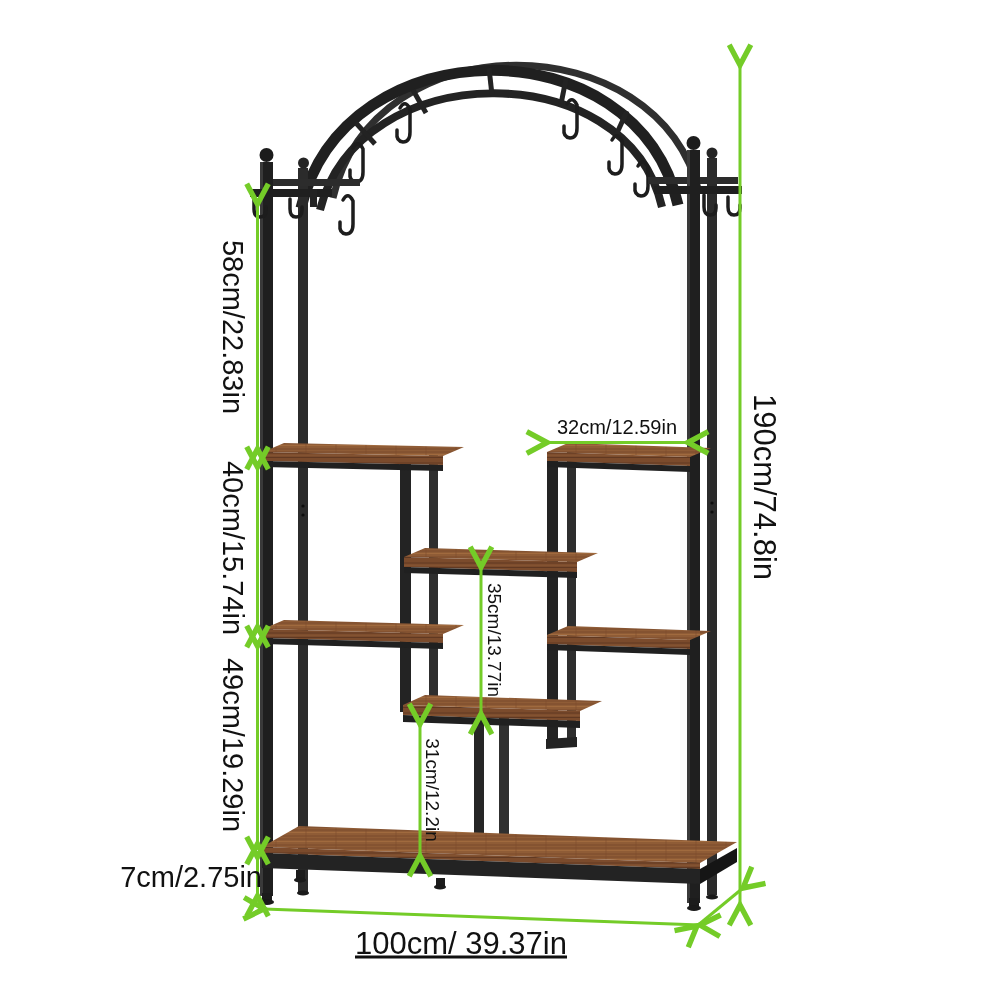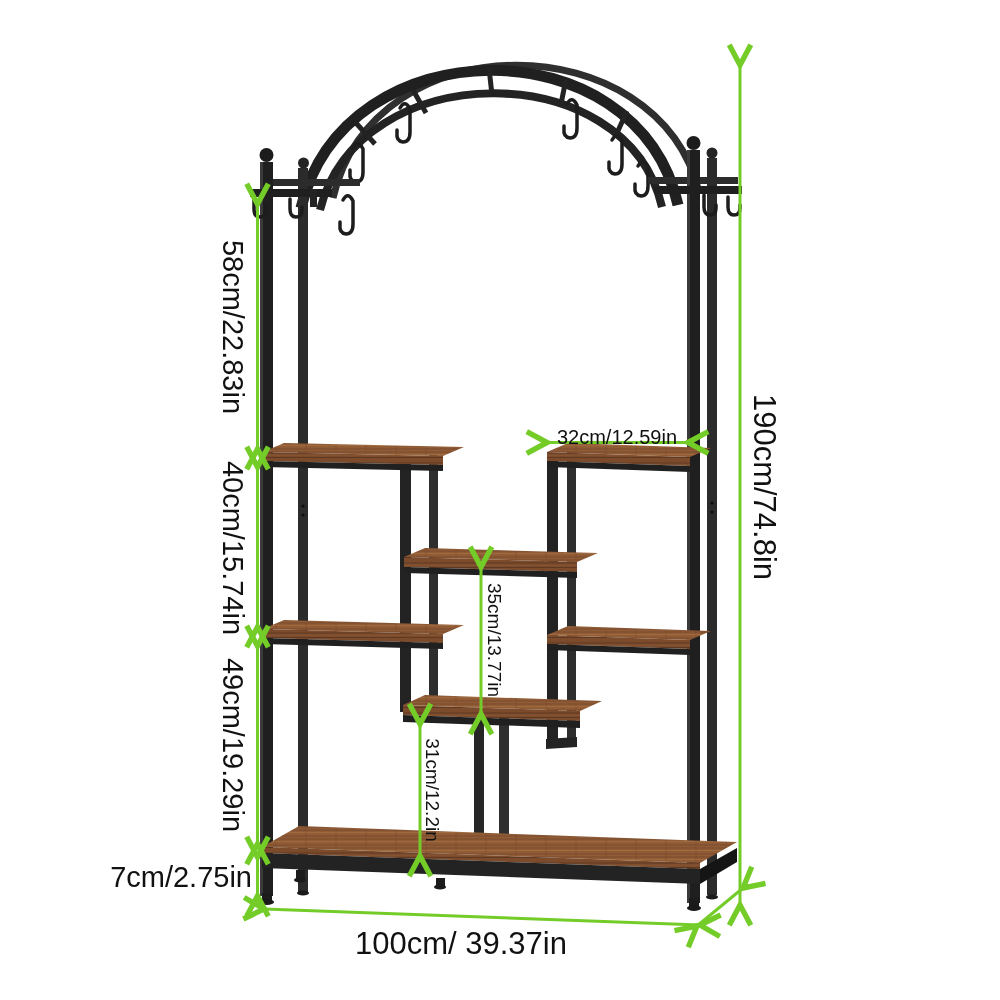--- a/index.html
+++ b/index.html
@@ -167,20 +167,20 @@
       <line x1="481" y1="567" x2="481" y2="714" marker-start="url(#ah)" marker-end="url(#ah)"></line>
       <line x1="420" y1="724" x2="420" y2="856" marker-start="url(#ah)" marker-end="url(#ah)"></line>
       <line x1="264" y1="909" x2="700" y2="925" marker-start="url(#ah)" marker-end="url(#ah)"></line>
       <line x1="697" y1="926" x2="743" y2="888" marker-start="url(#ah)" marker-end="url(#ah)"></line>
     </g>
   </svg>
 
   <div class="dim-label rot sz-lg" style="left:232px;top:327px;">58cm/22.83in</div>
   <div class="dim-label rot sz-lg" style="left:232px;top:548px;">40cm/15.74in</div>
   <div class="dim-label rot sz-lg" style="left:232px;top:745px;">49cm/19.29in</div>
-  <div class="dim-label right-anchor sz-lg" style="left:252px;top:877px;text-align:right;">7cm/2.75in</div>
+  <div class="dim-label right-anchor sz-lg" style="left:262px;top:877px;text-align:right;">7cm/2.75in</div>
   <div class="dim-label rot sz-xl" style="left:764px;top:487px;">190cm/74.8in</div>
-  <div class="dim-label sz-md" style="left:617px;top:437px;">32cm/12.59in</div>
+  <div class="dim-label sz-md" style="left:617px;top:427px;">32cm/12.59in</div>
   <div class="dim-label rot sz-sm" style="left:494px;top:640px;">35cm/13.77in</div>
   <div class="dim-label rot sz-sm" style="left:432px;top:790px;">31cm/12.2in</div>
-  <div class="dim-label sz-xl" style="left:461px;top:943px;">100cm/ 39.37in</div>
+  <div class="dim-label sz-xl" style="left:461px;top:943px;text-decoration:underline;">100cm/ 39.37in</div>
 
 </div>
 
 </body></html>

